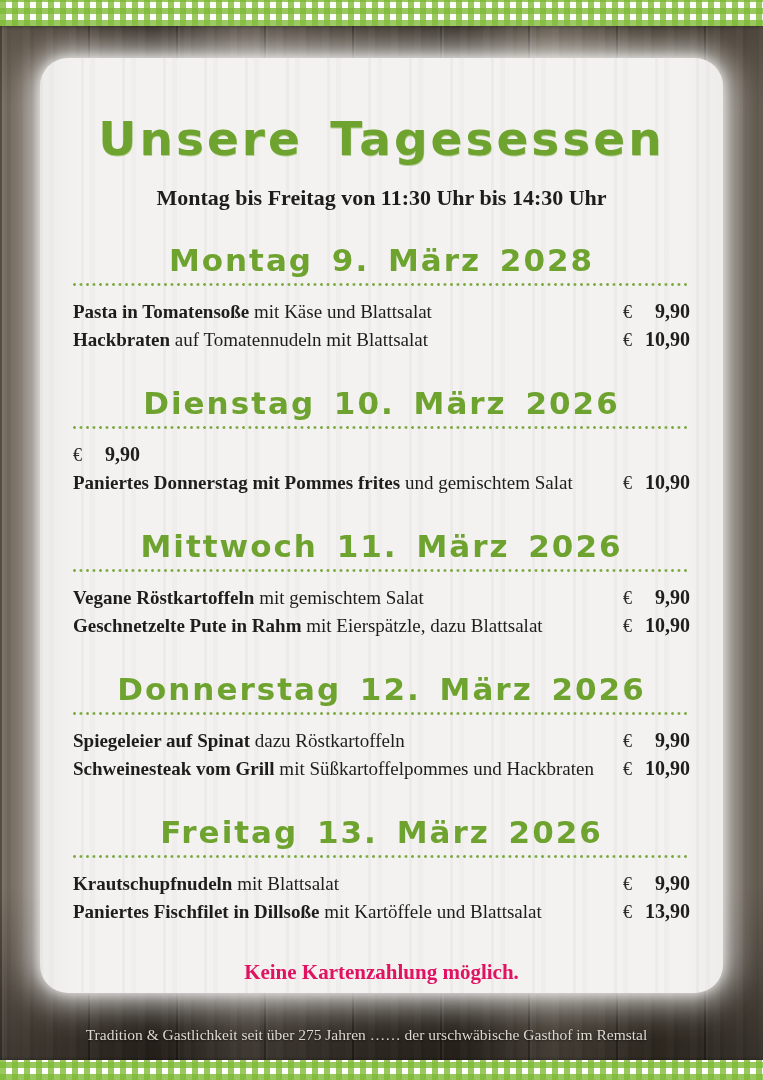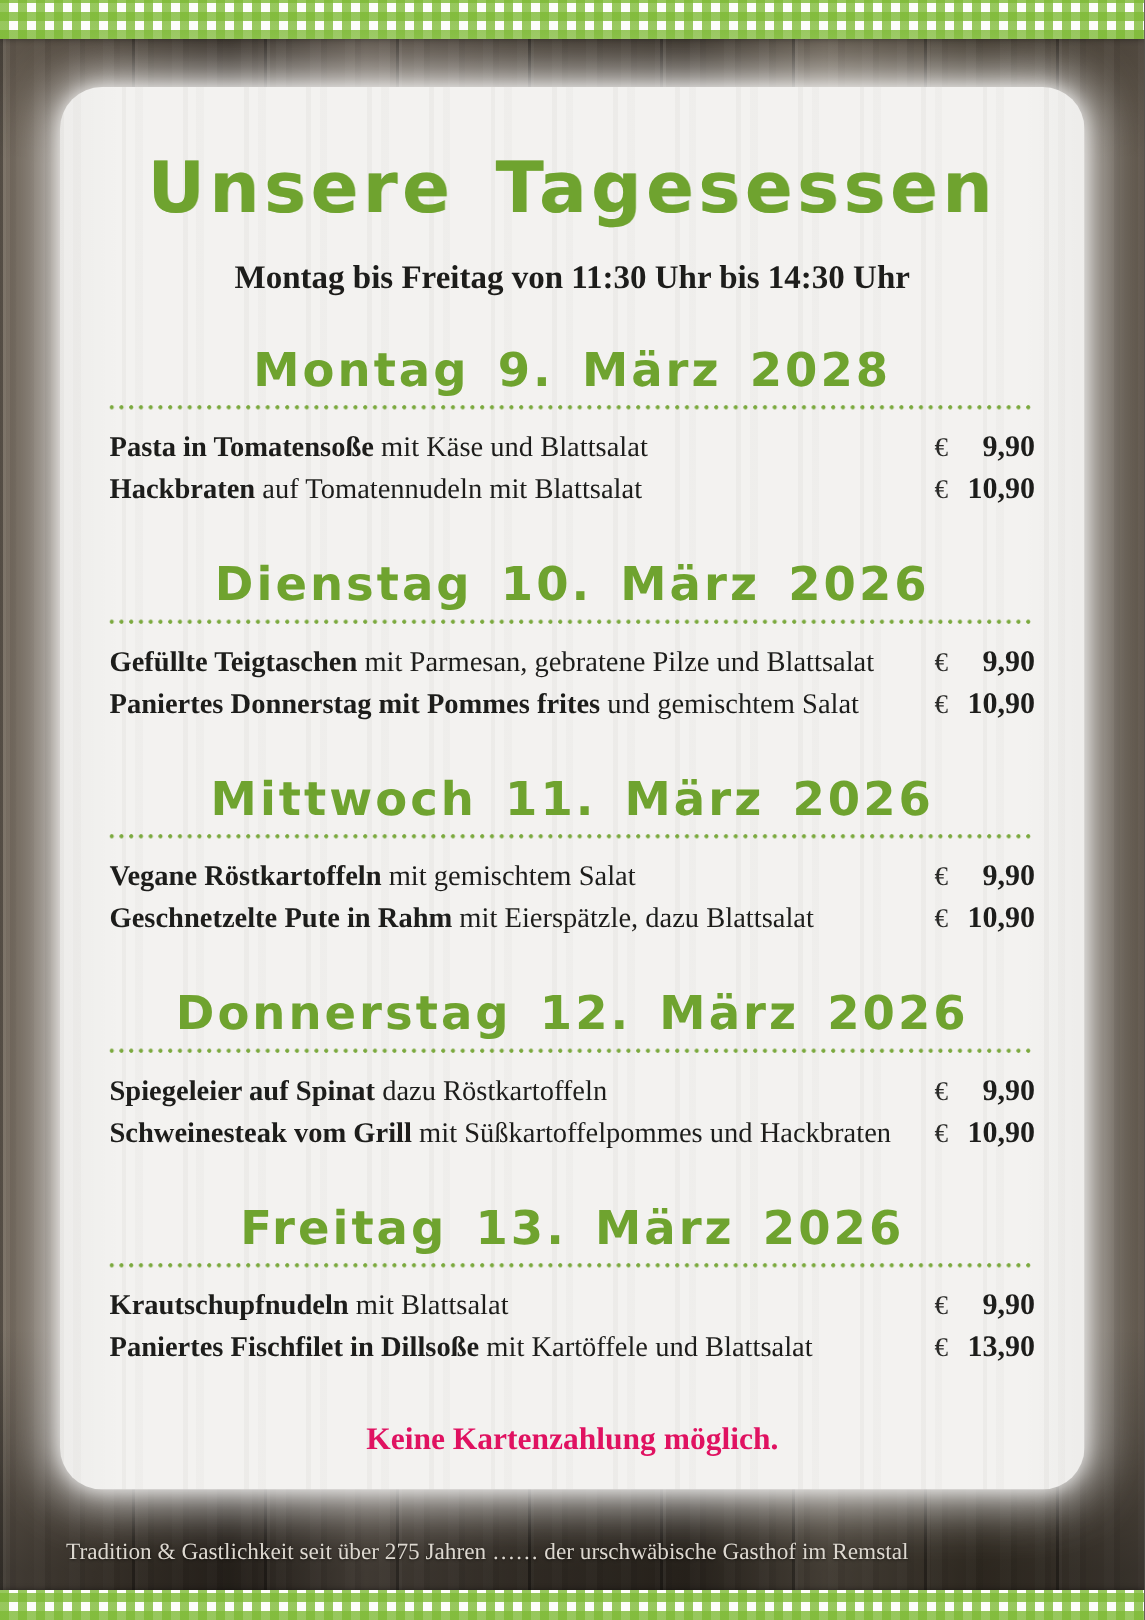--- a/index.html
+++ b/index.html
@@ -48,21 +48,21 @@
     border-radius: 28px;
     background-color: var(--card-bg);
     background-image:
       repeating-linear-gradient(90deg, rgba(110,105,95,.05) 0 3px, rgba(255,255,255,0) 3px 9px, rgba(110,105,95,.03) 9px 14px, rgba(255,255,255,0) 14px 41px),
       linear-gradient(90deg, rgba(0,0,0,.025) 0%, rgba(0,0,0,0) 6%, rgba(0,0,0,0) 94%, rgba(0,0,0,.025) 100%);
     box-shadow: 0 0 34px 8px rgba(255,255,255,.85), 0 0 12px rgba(255,255,255,.7);
     padding: 30px 33px 0 33px;
   }
 
   .title {
-    margin-top: 8px;
+    margin-top: 21px;
     text-align: center;
     font-family: "DejaVu Sans", sans-serif;
     font-weight: 700;
     font-size: 47px;
     line-height: 60px;
     letter-spacing: 3px;
     word-spacing: 8px;
     color: var(--green);
     text-shadow: 0.5px 0.5px 0 rgba(111,163,47,.45);
   }
@@ -116,21 +116,21 @@
     font-weight: 700;
     font-size: 21px;
     color: var(--pink);
   }
 
   .footer {
     position: absolute;
     left: 0; right: 0;
     bottom: 36px;
     display: flex;
-    justify-content: flex-start;
+    justify-content: center;
     padding: 0 74px 0 44px;
     font-size: 15.5px;
     color: var(--footer-ink);
     text-shadow: 0 1px 2px rgba(0,0,0,.55);
   }
 </style>
 </head>
 <body>
 
 <div class="stage">
@@ -161,21 +161,20 @@
               </span>
   </div>
 </div>
   </div>
 
   <div class="day">
     <div class="day-heading">Dienstag 10. März 2026</div>
     <div class="dotted"></div>
     <div class="day-items">
   <div class="item-row">
-    <span class="dish"><b>Gefüllte Teigtaschen</b><span> mit Parmesan, gebratene Pilze und Blattsalat</span></span>
     <span class="price">
                 <span class="cur">€</span>
                 <span class="val">9,90</span>
               </span>
   </div>
 
   <div class="item-row">
     <span class="dish"><b>Paniertes Donnerstag mit Pommes frites</b><span> und gemischtem Salat</span></span>
     <span class="price">
                 <span class="cur">€</span>

